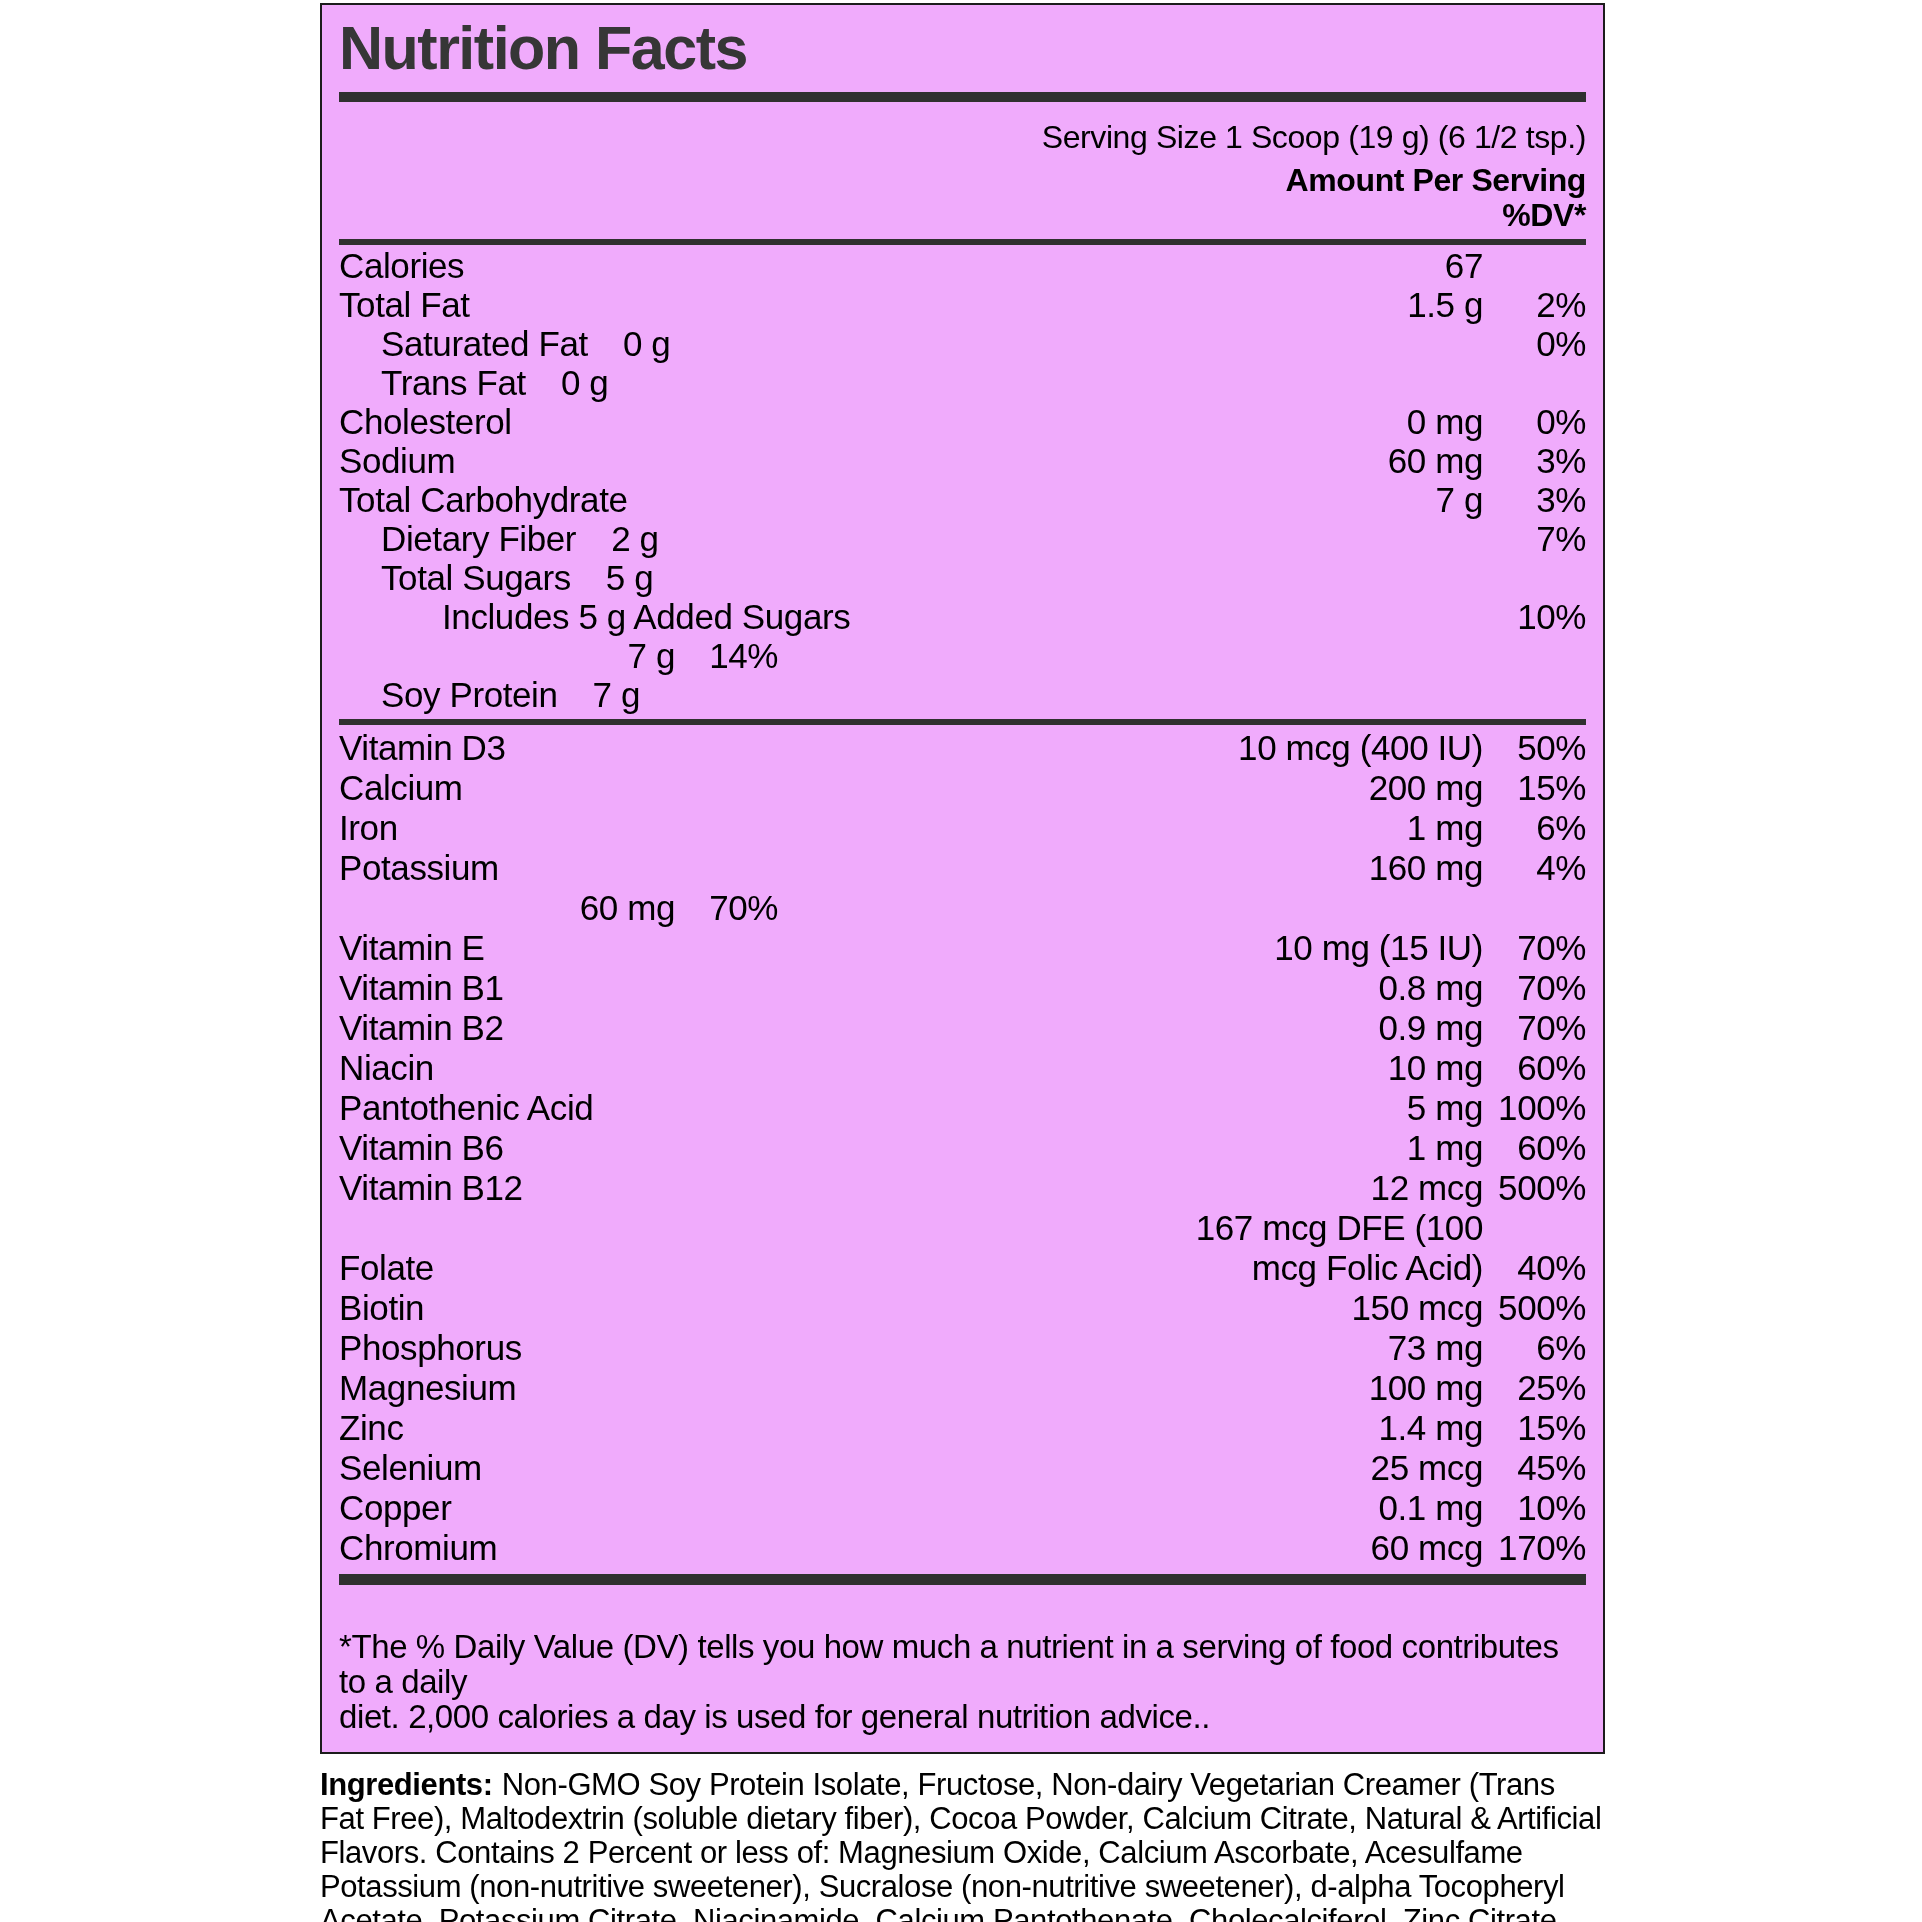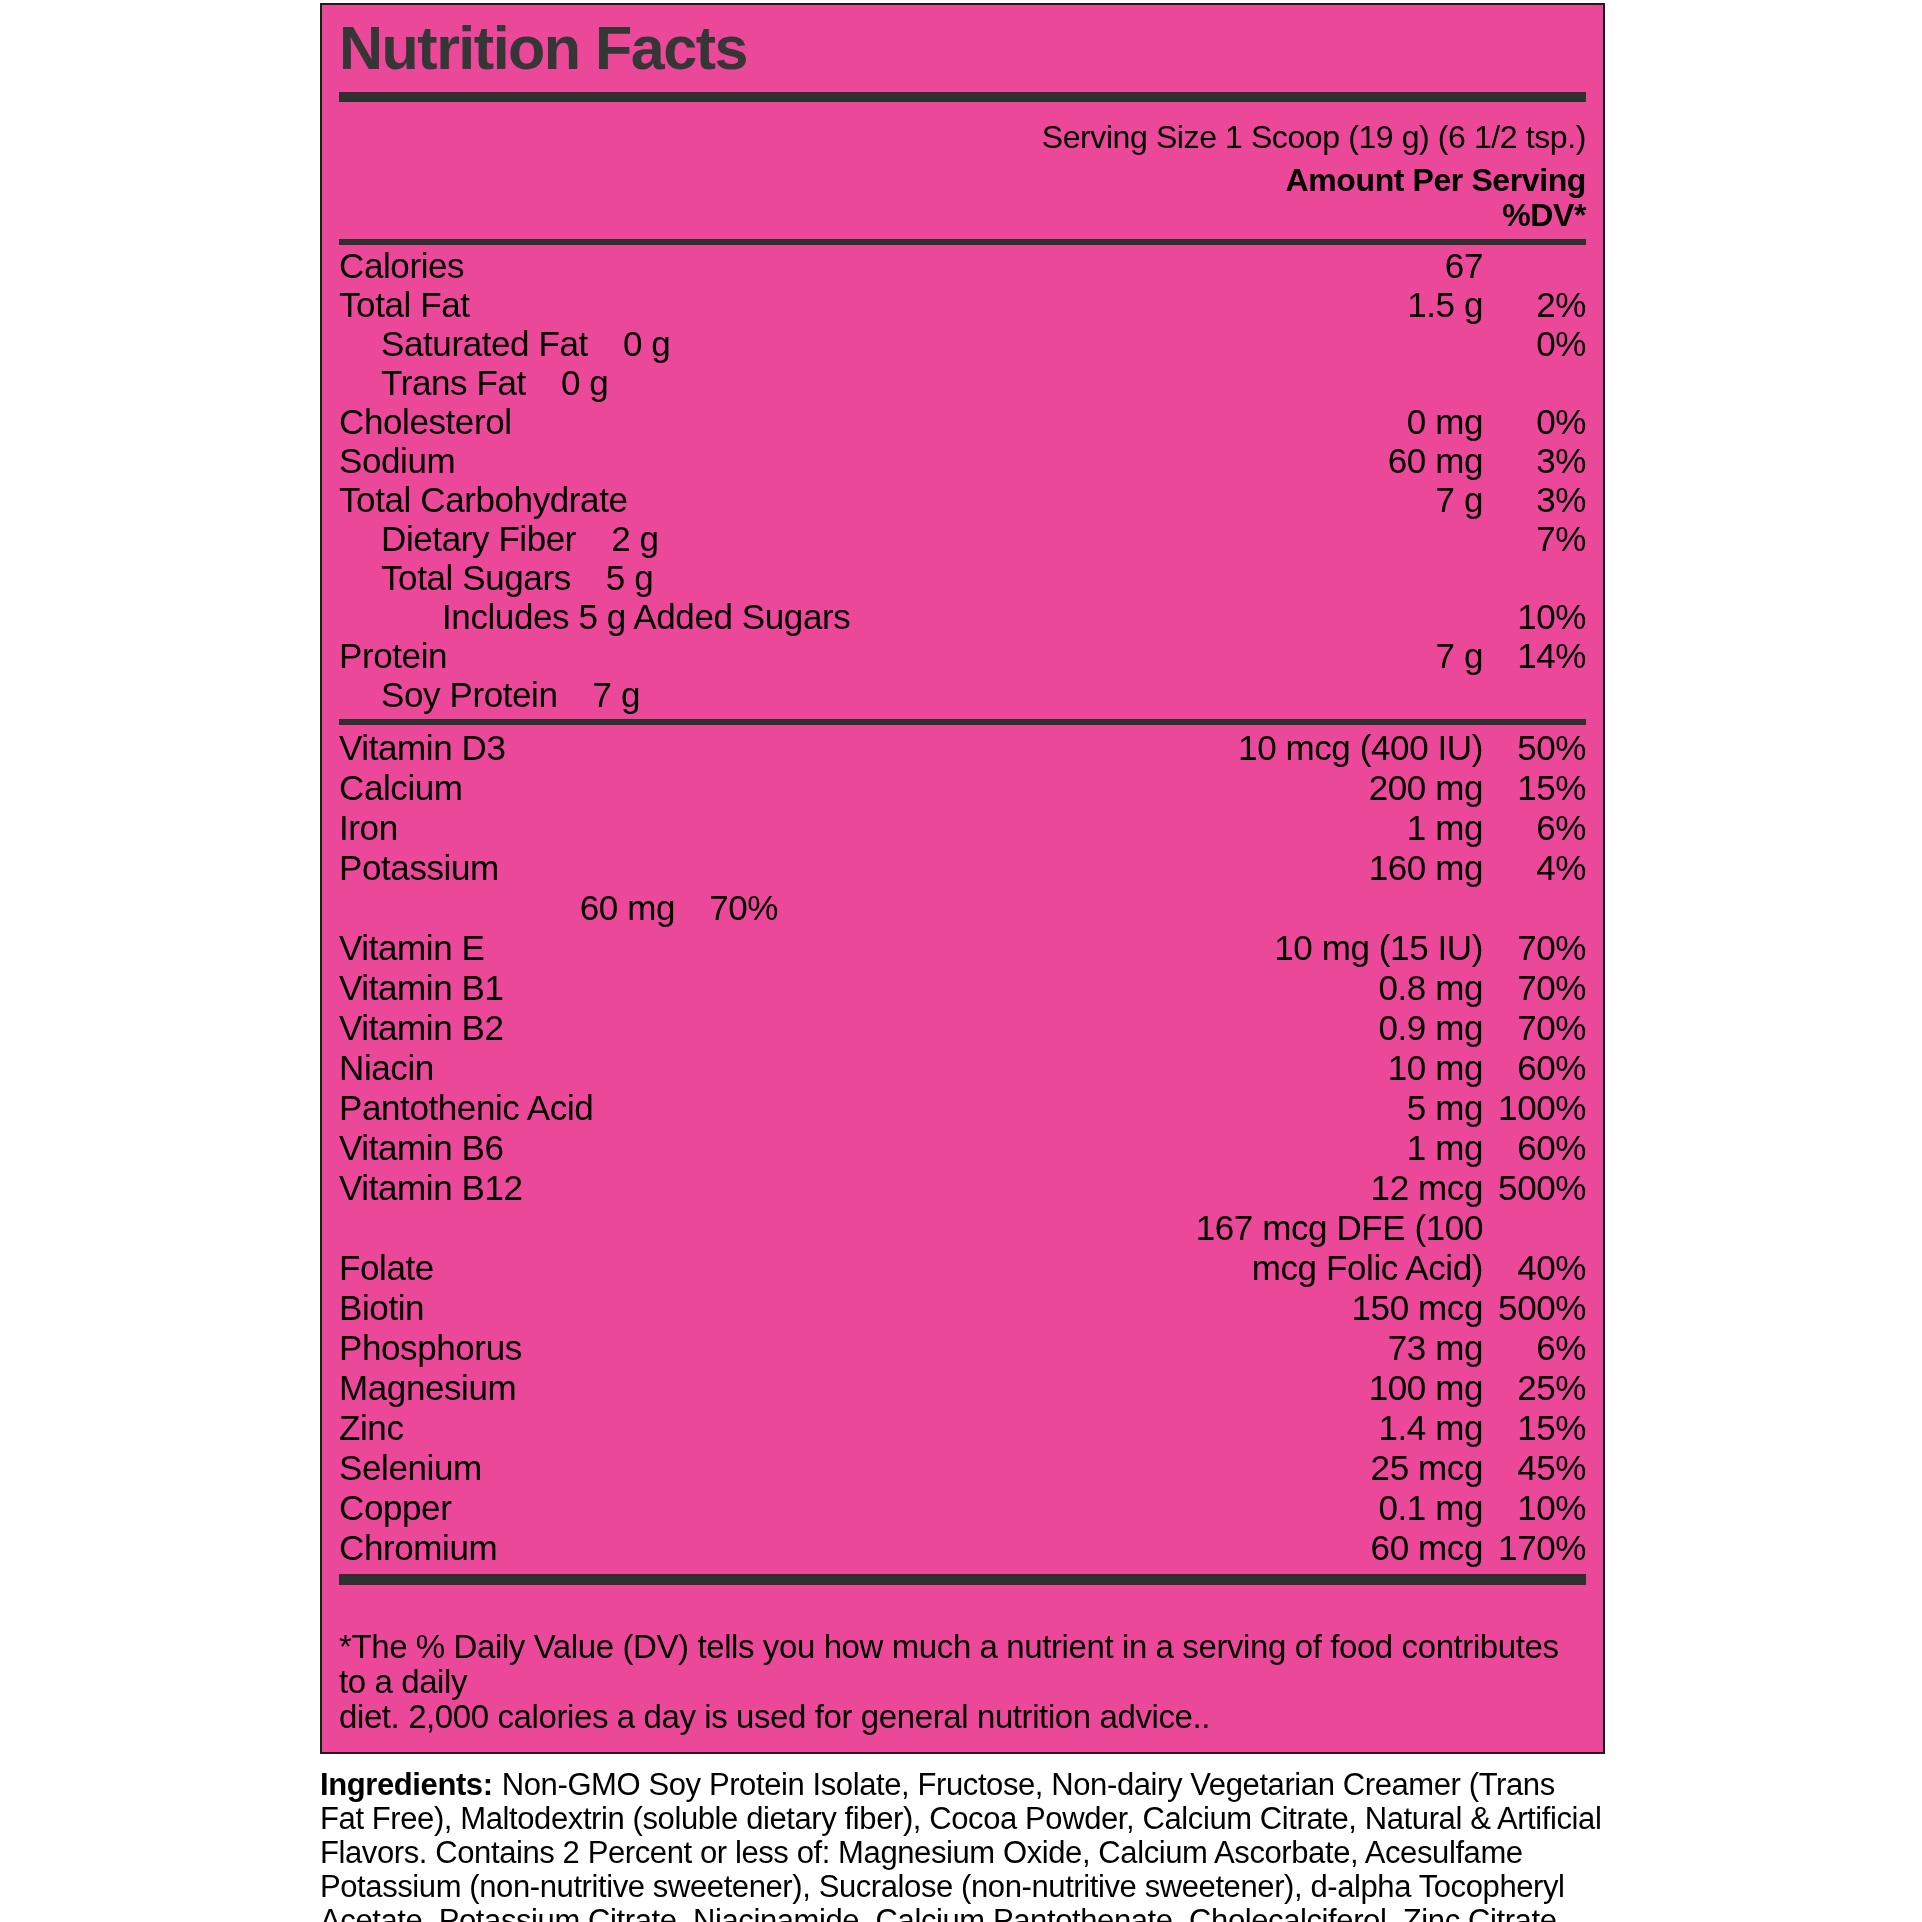--- a/index.html
+++ b/index.html
@@ -2,21 +2,21 @@
 <html style="font-size:12.2px"><head>
 <meta charset="utf-8">
 <style>
   html,body{margin:0;padding:0;}
   body{
     width:1922px;height:1922px;overflow:hidden;background:#ffffff;
     font-family:"Liberation Sans","DejaVu Sans",sans-serif;color:#000;
   }
   .sheet{position:absolute;left:320px;top:3.1px;width:1285px;}
   .nf-box{
-    box-sizing:border-box;width:1285px;border:2.3px solid #1c1c1c;background:#ec4899;
+    box-sizing:border-box;width:1285px;border:2.3px solid #1c1c1c;background:#f0abfc;
     padding:0 17px 18.3px 17px;
   }
   .nf-title{
     font-size:61px;font-weight:bold;letter-spacing:-1.5px;color:#363636;
     line-height:70px;margin-top:7.6px;
   }
   .bar{background:#303030;}
   .bar-title{height:10px;margin-top:9.2px;}
   .serving{
     text-align:right;font-weight:normal;font-size:32px;line-height:35px;margin-top:18.3px;
@@ -104,21 +104,20 @@
     <span class="name"><span>Total Sugars</span><span class="inline-amt">5 g</span></span>
     <span class="amt"></span>
     <span class="dv"></span>
   </div>
         <div class="row indent2">
     <span class="name"><span>Includes 5 g Added Sugars</span></span>
     <span class="amt"></span>
     <span class="dv">10%</span>
   </div>
         <div class="row indent0">
-    <span class="name"><span>Protein</span></span>
     <span class="amt">7 g</span>
     <span class="dv">14%</span>
   </div>
         <div class="row indent1">
     <span class="name"><span>Soy Protein</span><span class="inline-amt">7 g</span></span>
     <span class="amt"></span>
     <span class="dv"></span>
   </div>
       </div>
 

